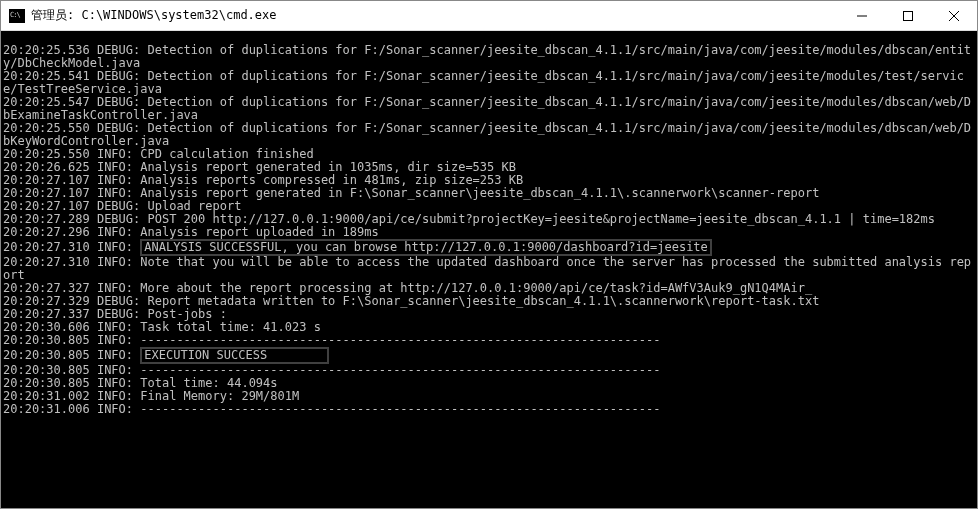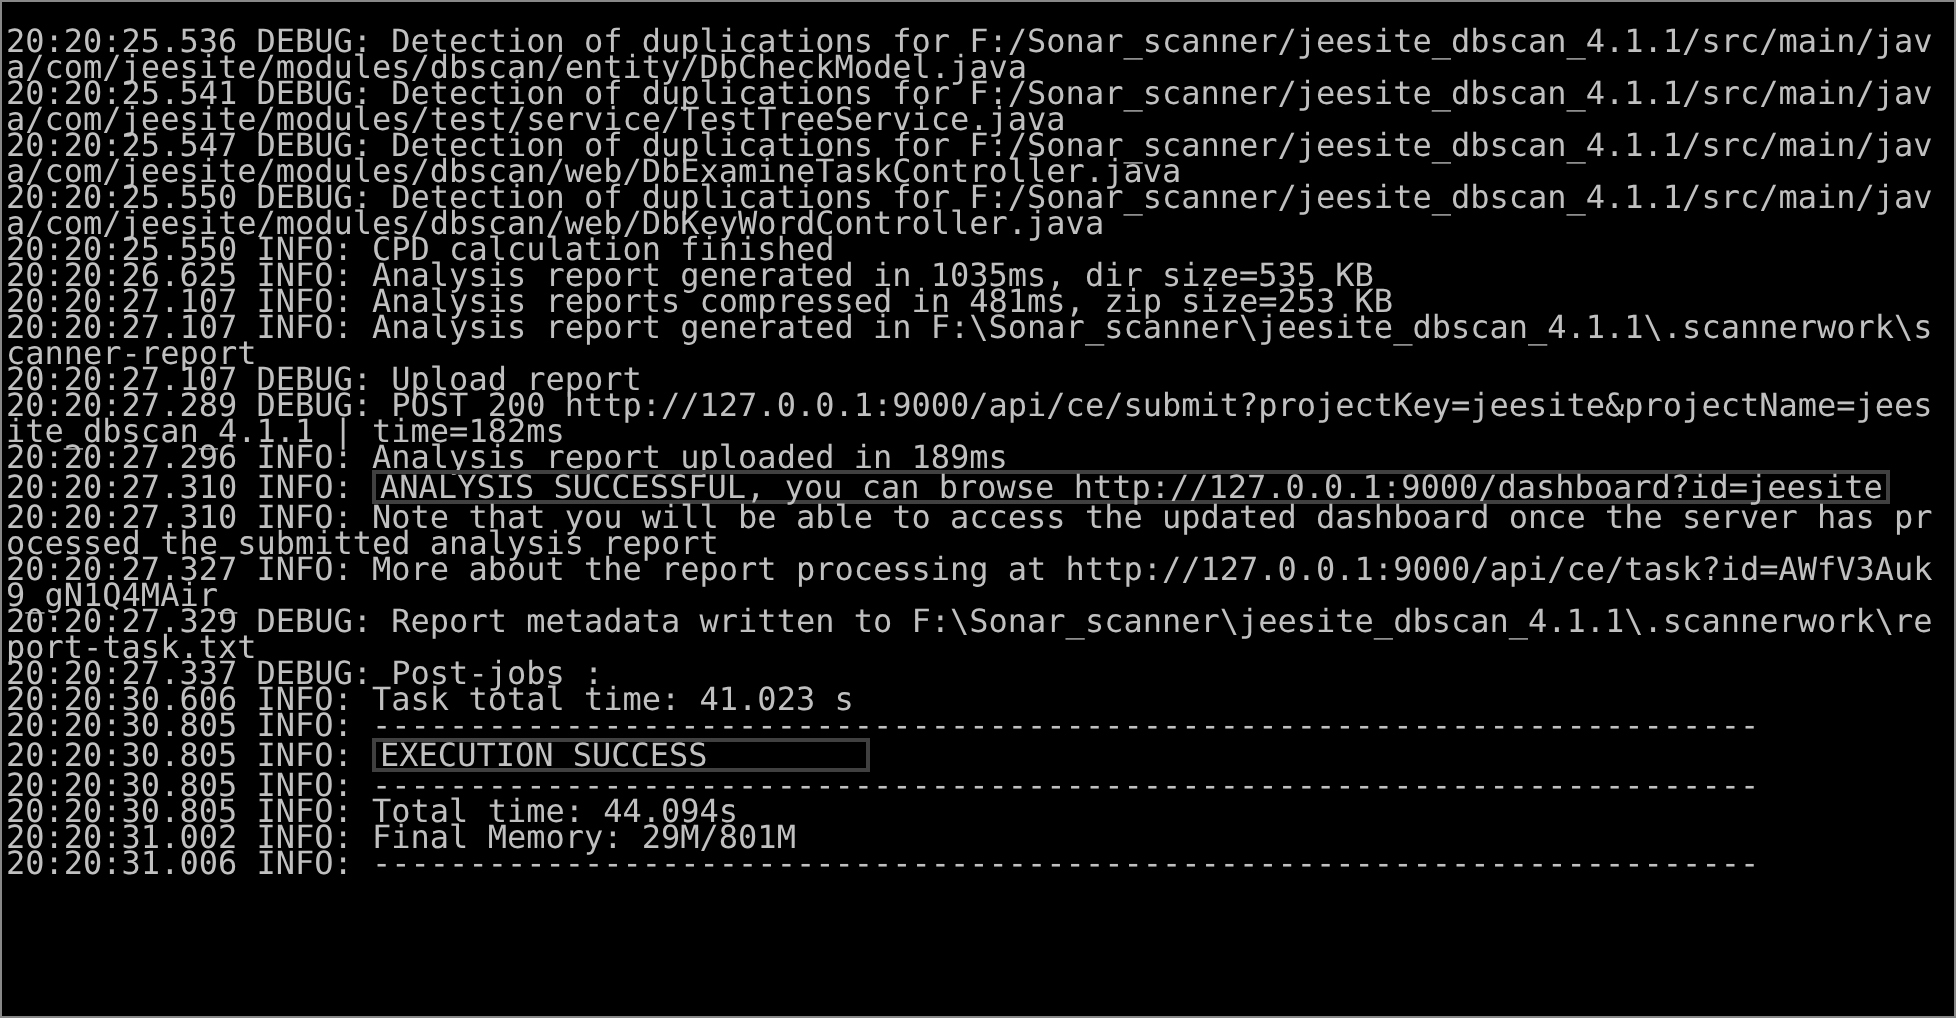--- a/index.html
+++ b/index.html
@@ -5,24 +5,45 @@
 * { margin: 0; padding: 0; box-sizing: border-box; }
 body { width: 978px; height: 509px; background: #fff; font-family: "SimSun", "Consolas", monospace; overflow: hidden; }
 .window { width: 978px; height: 509px; border: 1px solid #888; display: flex; flex-direction: column; }
 .titlebar { height: 30px; background: #fff; display: flex; align-items: center; border-bottom: 1px solid #ddd; }
 .title-icon { width: 16px; height: 14px; margin: 0 6px 0 8px; background: #000; display: inline-block; position: relative; }
 .title-icon::after { content: "C:\\"; position: absolute; color: #ccc; font-size: 7px; top: 2px; left: 1px; letter-spacing: -1px; }
 .title-text { font-size: 12px; color: #000; flex: 0 0 auto; }
 .title-spacer { flex: 1; }
 .win-btn { width: 46px; height: 30px; display: flex; align-items: center; justify-content: center; font-size: 12px; color: #000; cursor: pointer; }
 .win-btn svg { width: 10px; height: 10px; }
-.console { flex: 1; background: #000; color: #c0c0c0; font-family: "SimSun", "NSimSun", "Consolas", monospace; font-size: 16px; line-height: 13px; padding: 0 2px; white-space: pre-wrap; word-break: break-all; overflow: hidden; }
+.console { flex: 1; background: #000; color: #c0c0c0; font-family: "SimSun", "NSimSun", "Consolas", monospace; font-size: 12px; line-height: 13px; padding: 0 2px; white-space: pre-wrap; word-break: break-all; overflow: hidden; }
 .line { display: block; }
 .hl { border: 2px solid #404040; padding: 0 2px; display: inline-block; line-height: 13px; }
 </style>
 </head>
 <body>
 
 <div class="window">
+  <div class="titlebar">
+    <span class="title-icon"></span>
+    <span class="title-text">管理员: C:\WINDOWS\system32\cmd.exe</span>
+    <span class="title-spacer"></span>
+    <div class="win-btn">
+      <svg viewBox="0 0 10 10">
+          <line x1="0" y1="5" x2="10" y2="5" stroke="#000" stroke-width="1"></line>
+        </svg>
+    </div>
+    <div class="win-btn">
+      <svg viewBox="0 0 10 10">
+          <rect x="0.5" y="0.5" width="9" height="9" fill="none" stroke="#000" stroke-width="1"></rect>
+        </svg>
+    </div>
+    <div class="win-btn">
+      <svg viewBox="0 0 10 10">
+          <line x1="0" y1="0" x2="10" y2="10" stroke="#000" stroke-width="1"></line>
+          <line x1="10" y1="0" x2="0" y2="10" stroke="#000" stroke-width="1"></line>
+        </svg>
+    </div>
+  </div>
   <div class="console">
 <span class="line">20:20:25.536 DEBUG: Detection of duplications for F:/Sonar_scanner/jeesite_dbscan_4.1.1/src/main/java/com/jeesite/modules/dbscan/entity/DbCheckModel.java</span><span class="line">20:20:25.541 DEBUG: Detection of duplications for F:/Sonar_scanner/jeesite_dbscan_4.1.1/src/main/java/com/jeesite/modules/test/service/TestTreeService.java</span><span class="line">20:20:25.547 DEBUG: Detection of duplications for F:/Sonar_scanner/jeesite_dbscan_4.1.1/src/main/java/com/jeesite/modules/dbscan/web/DbExamineTaskController.java</span><span class="line">20:20:25.550 DEBUG: Detection of duplications for F:/Sonar_scanner/jeesite_dbscan_4.1.1/src/main/java/com/jeesite/modules/dbscan/web/DbKeyWordController.java</span><span class="line">20:20:25.550 INFO: CPD calculation finished</span><span class="line">20:20:26.625 INFO: Analysis report generated in 1035ms, dir size=535 KB</span><span class="line">20:20:27.107 INFO: Analysis reports compressed in 481ms, zip size=253 KB</span><span class="line">20:20:27.107 INFO: Analysis report generated in F:\Sonar_scanner\jeesite_dbscan_4.1.1\.scannerwork\scanner-report</span><span class="line">20:20:27.107 DEBUG: Upload report</span><span class="line">20:20:27.289 DEBUG: POST 200 http://127.0.0.1:9000/api/ce/submit?projectKey=jeesite&amp;projectName=jeesite_dbscan_4.1.1 | time=182ms</span><span class="line">20:20:27.296 INFO: Analysis report uploaded in 189ms</span><span class="line"><span>20:20:27.310 INFO: </span><span class="hl">ANALYSIS SUCCESSFUL, you can browse http://127.0.0.1:9000/dashboard?id=jeesite</span></span><span class="line">20:20:27.310 INFO: Note that you will be able to access the updated dashboard once the server has processed the submitted analysis report</span><span class="line">20:20:27.327 INFO: More about the report processing at http://127.0.0.1:9000/api/ce/task?id=AWfV3Auk9_gN1Q4MAir_</span><span class="line">20:20:27.329 DEBUG: Report metadata written to F:\Sonar_scanner\jeesite_dbscan_4.1.1\.scannerwork\report-task.txt</span><span class="line">20:20:27.337 DEBUG: Post-jobs :</span><span class="line">20:20:30.606 INFO: Task total time: 41.023 s</span><span class="line">20:20:30.805 INFO: ------------------------------------------------------------------------</span><span class="line"><span>20:20:30.805 INFO: </span><span class="hl">EXECUTION SUCCESS        </span></span><span class="line">20:20:30.805 INFO: ------------------------------------------------------------------------</span><span class="line">20:20:30.805 INFO: Total time: 44.094s</span><span class="line">20:20:31.002 INFO: Final Memory: 29M/801M</span><span class="line">20:20:31.006 INFO: ------------------------------------------------------------------------</span>
   </div>
 </div>
 
 </body></html>

